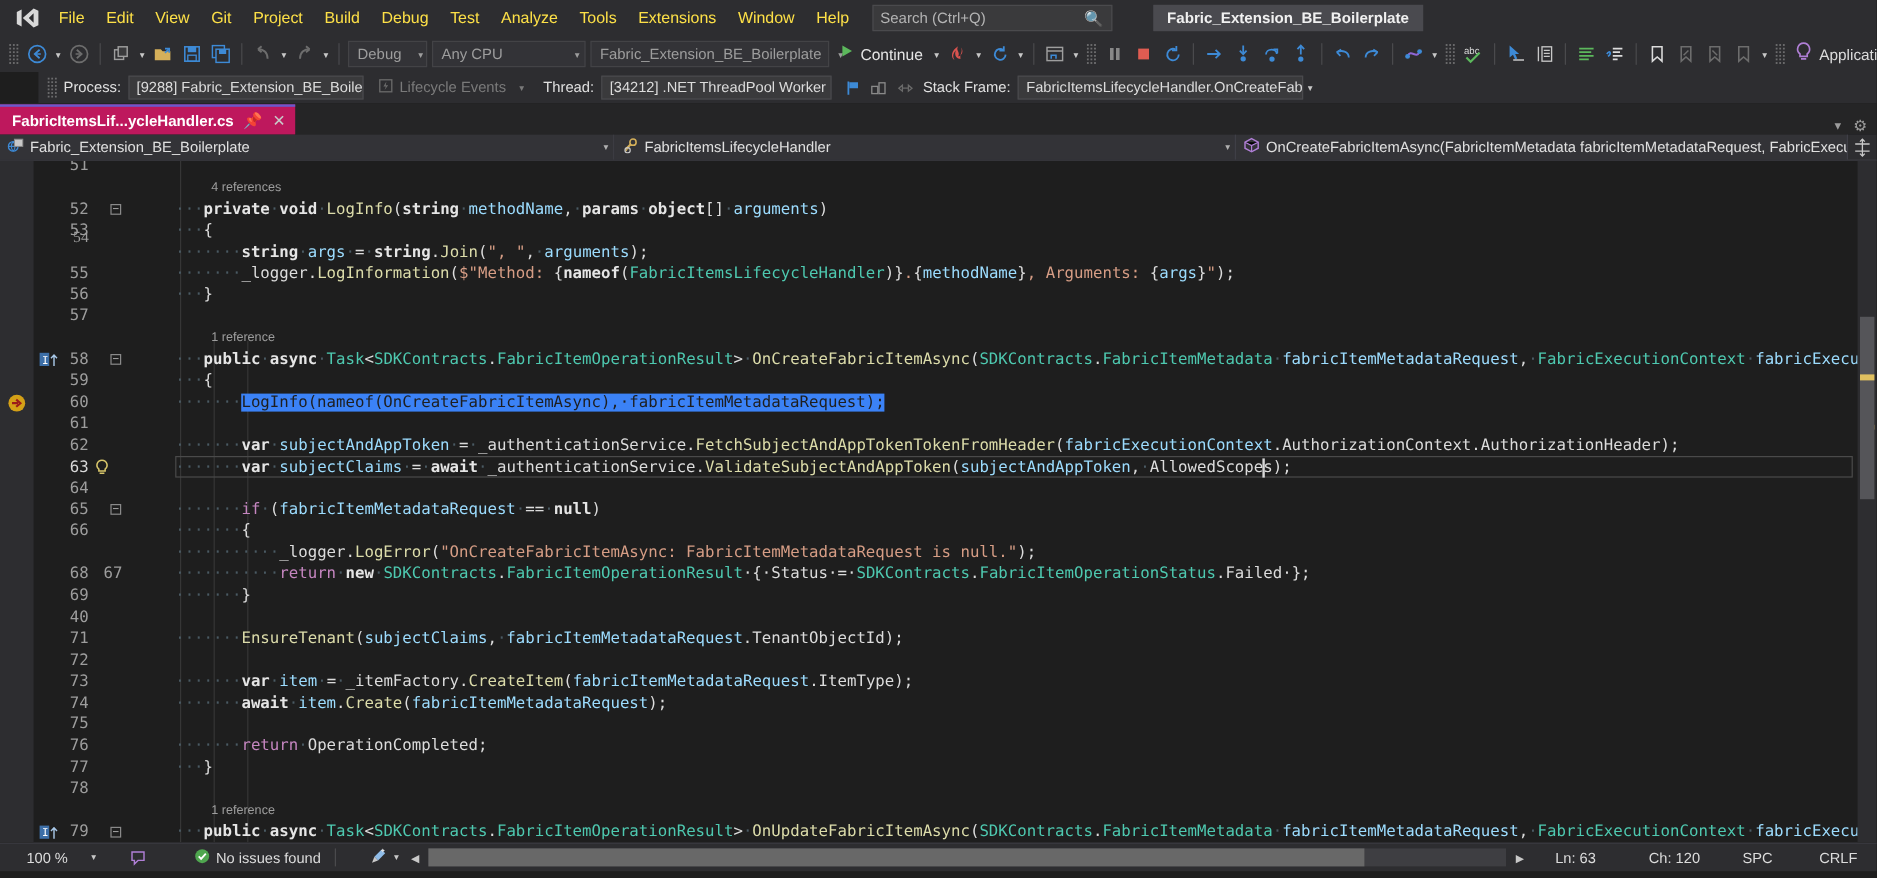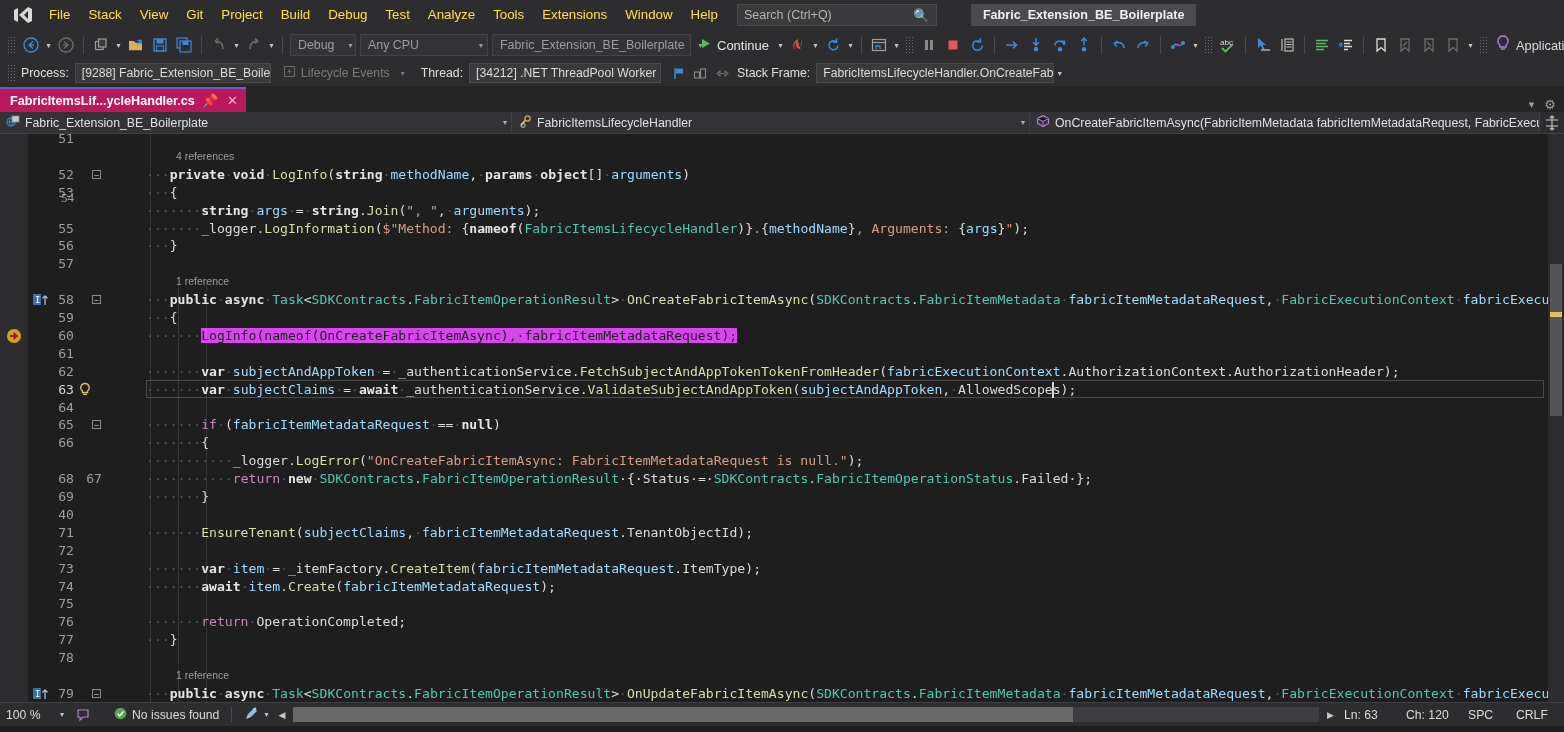--- a/index.html
+++ b/index.html
@@ -55,21 +55,21 @@
   }
   .tcombo .cb-arrow { margin-left: auto; padding-left: 14px; font-size: 8px; color:#9d9d9d;}
   #continue-btn { display:flex; align-items:center; gap:5px; padding: 0 6px; height: 24px; }
   #continue-btn .lbl { color: #e6e6e6; font-size: 13px; }
   #appinsights { display:flex; align-items:center; gap:5px; margin-left: 4px; }
   #appinsights .lbl { color: #dcdcdc; font-size: 12.8px; white-space: nowrap; }
 
   
   #debugbar {
     height: 26px; background: #2d2d30; display: flex; align-items: center;
-    padding-left: 4px; font-size: 12.3px; color: #e0e0e0;
+    padding-left: 4px; font-size: 12.3px; color: #e0e0e0; margin-left: 32px;
   }
   .dlabel { padding: 0 6px 0 2px; white-space: nowrap; }
   .dlabel.dim { color: #7a7a7a; }
   .dcombo {
     height: 20px; background: #3a3a3c; border: 1px solid #4a4a4d; color: #dcdcdc;
     display:flex; align-items:center; padding: 0 3px 0 6px; font-size: 12.2px;
     white-space: nowrap; overflow: hidden;
   }
   .dcombo .cb-arrow { margin-left: auto; padding-left: 12px; font-size: 8px; color:#bdbdbd;}
 
@@ -117,21 +117,21 @@
   .kwp  { color: #c586c0; }   
   .typ  { color: #4ec9b0; }
   .id   { color: #dcdcaa; }   
   .loc  { color: #9cdcfe; }   
   .fld  { color: #dcdcdc; }
   .str  { color: #d69d85; }   
   .pun  { color: #dcdcdc; }
   .dots { color: #4a5a63; }
 
   
-  .hl { background: #d946ef; color:#1e1e1e; }
+  .hl { background: #3b82f6; color:#1e1e1e; }
 
   
   #curline-box {
     position: absolute; left: 118px; right: 4px; height: 18px;
     border: 1px solid #4a4a4a; pointer-events: none;
   }
 
   
   .guide { position: absolute; width: 1px; background: #4a4a4a; opacity: .55; }
 
@@ -148,39 +148,39 @@
   
   #bulb { position: absolute; }
 
   
   .vthumb { position: absolute; left: 2px; width: 12px; background: #555559; }
   .vmark  { position: absolute; left: 2px; width: 12px; height: 4px; }
 
   
   #statusbar { height: 24px; background: #2d2d30; display: flex; align-items: center;
     font-size: 12.2px; color: #dcdcdc; border-top: 1px solid #3f3f46;}
-  #statusbar .seg { display: flex; align-items: center; height: 24px; padding: 0 6px; gap: 5px;}
+  #statusbar .seg { display: flex; align-items: center; height: 24px; padding: 0 6px; gap: 5px; margin-left: 16px;}
   .ssep { width: 1px; height: 15px; background: #4a4a4d; margin: 0 6px; }
   #hscroll { flex: 1; height: 15px; background: #3e3e42; position: relative; margin: 0 4px; }
   #hthumb { position: absolute; left: 0; top: 0; height: 15px; width: 780px; background: #686868; }
   .harrow { color: #c8c8c8; font-size: 9px; padding: 0 4px; }
   .right-seg { color:#dcdcdc; }
 </style>
 </head>
 <body>
 
 <div id="menubar">
   <div id="vslogo">
     <svg width="22" height="20" viewBox="0 0 22 20">
       <path d="M2 5 L6 3 L6 17 L2 15 Z" fill="#d8d8d8"></path>
       <path d="M7 10 L16 2 L20 4 L20 16 L16 18 L7 10 Z M12 10 L16 14 L16 6 Z" fill="#d8d8d8"></path>
     </svg>
   </div>
   <div class="menu-item">File</div>
-  <div class="menu-item">Stack</div>
+  <div class="menu-item">Edit</div>
   <div class="menu-item">View</div>
   <div class="menu-item">Git</div>
   <div class="menu-item">Project</div>
   <div class="menu-item">Build</div>
   <div class="menu-item">Debug</div>
   <div class="menu-item">Test</div>
   <div class="menu-item">Analyze</div>
   <div class="menu-item">Tools</div>
   <div class="menu-item">Extensions</div>
   <div class="menu-item">Window</div>

